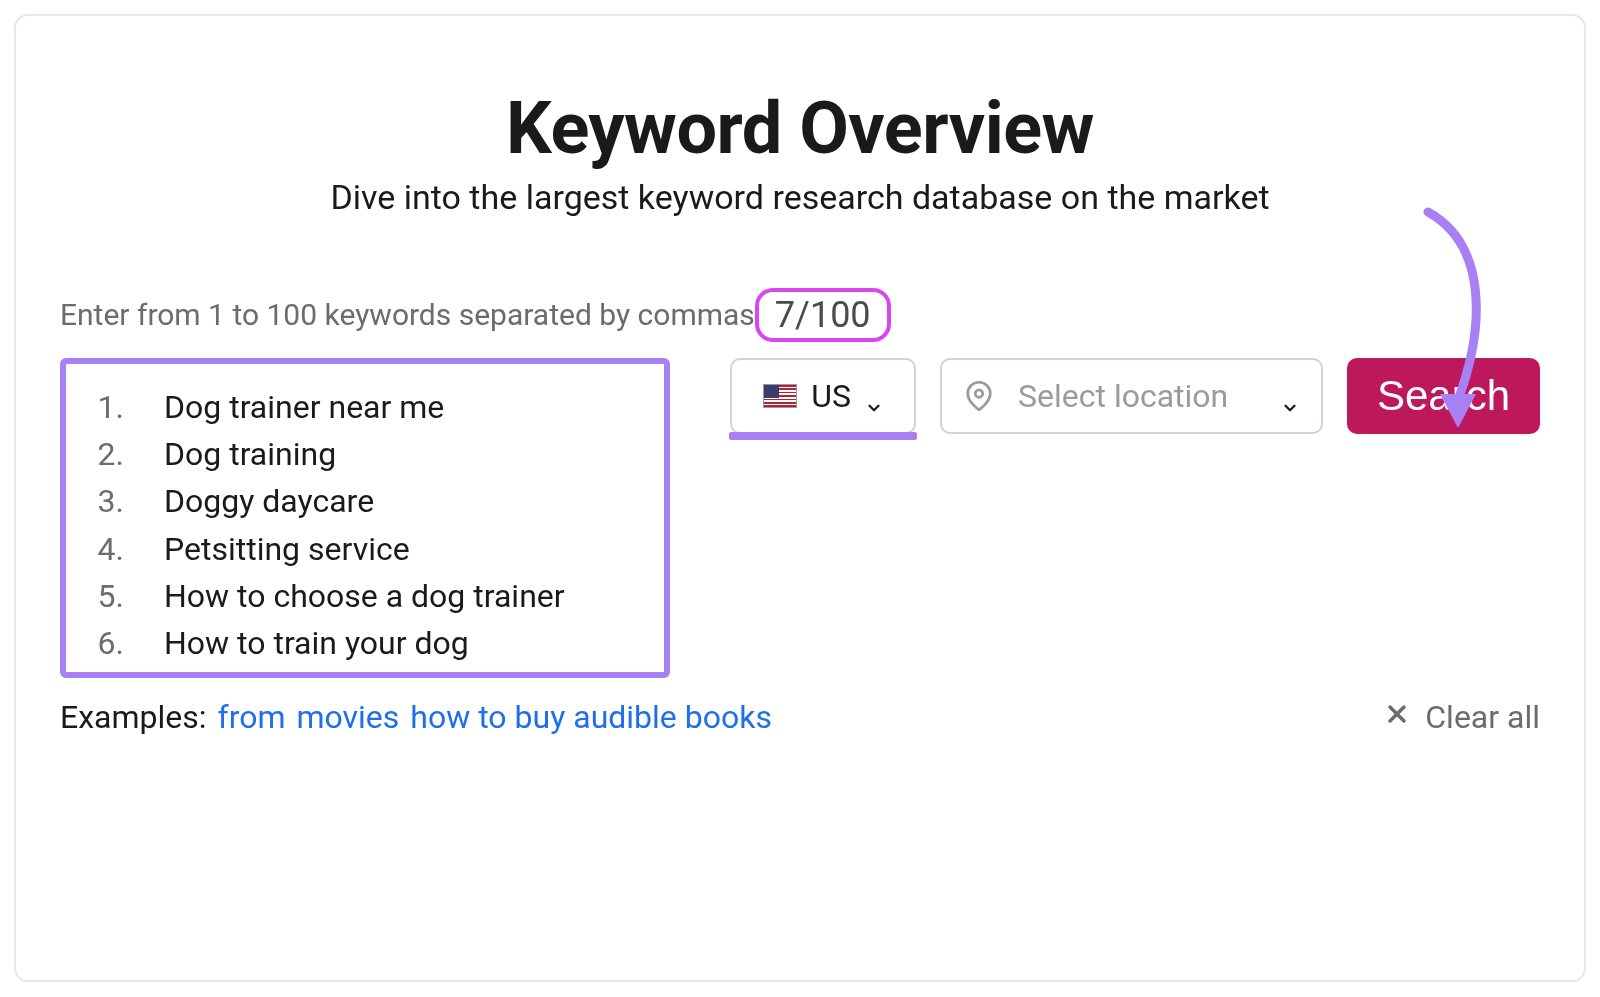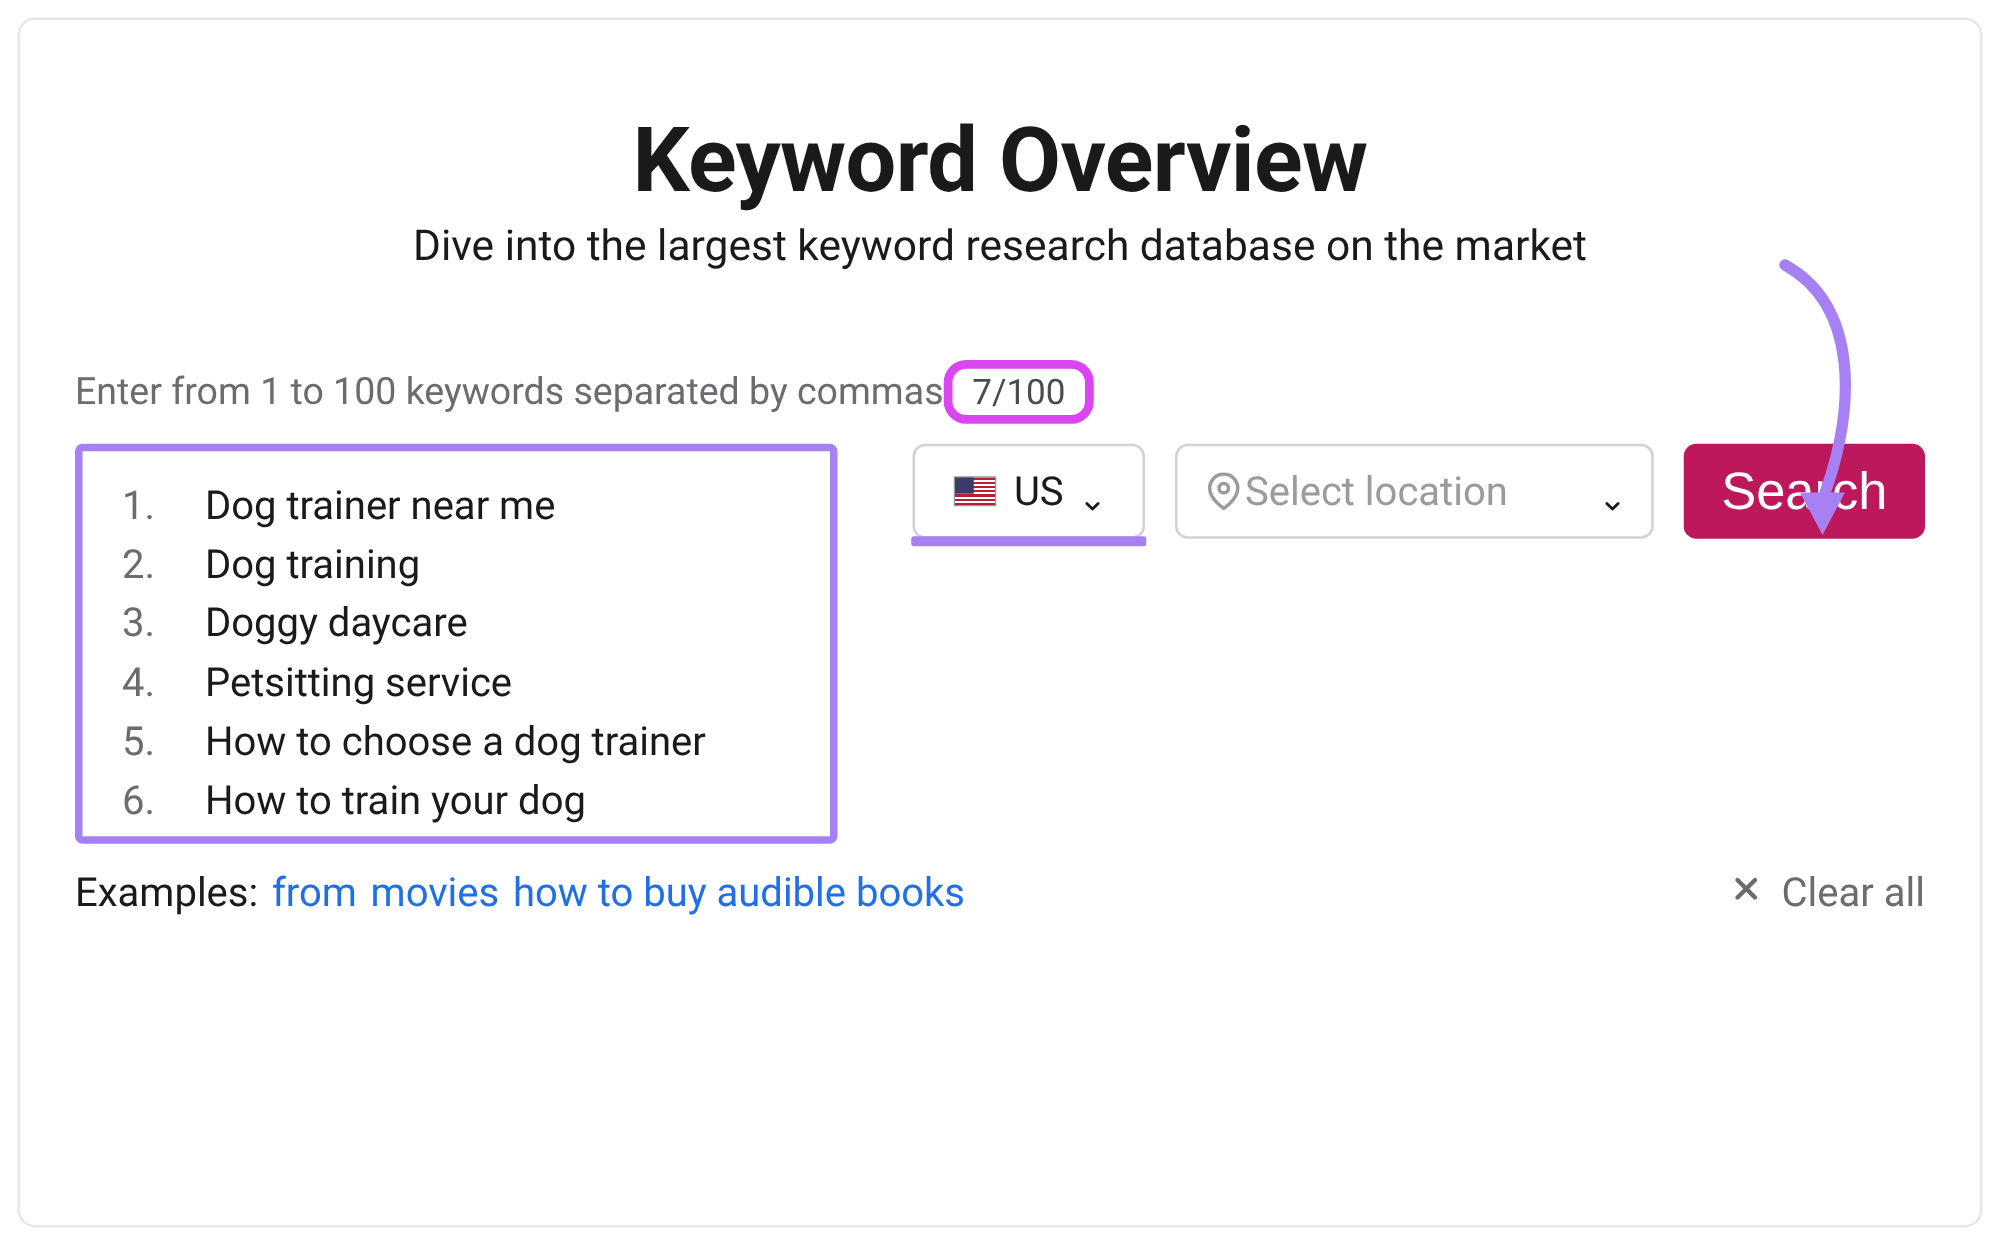--- a/index.html
+++ b/index.html
@@ -27,24 +27,24 @@
     color: #1a1a1a;
   }
   .prompt-row {
     margin-top: 64px;
     display: flex;
     align-items: center;
     font-size: 30px;
     color: #6b6b70;
   }
   .count-badge {
-    border: 7px solid #d946ef;
+    border: 4px solid #d946ef;
     border-radius: 18px;
     padding: 2px 16px;
-    font-size: 28px;
+    font-size: 36px;
     color: #4a4a50;
   }
   .controls-row {
     margin-top: 16px;
     display: flex;
     align-items: flex-start;
     gap: 24px;
   }
   .keywords-box {
     position: relative;
@@ -115,21 +115,21 @@
   }
   .chevron-down svg { width: 100%; height: 100%; }
   .location-select {
     height: 76px;
     flex: 1 1 auto;
     border: 2px solid #d0d2d9;
     border-radius: 10px;
     display: flex;
     align-items: center;
     padding: 0 22px;
-    gap: 2px;
+    gap: 24px;
     font-size: 32px;
     color: #9a9aa1;
     cursor: pointer;
   }
   .location-select .label { flex: 1; }
   .pin-icon { width: 30px; height: 30px; }
   .search-btn {
     height: 76px;
     padding: 0 30px;
     background: #be185d;

